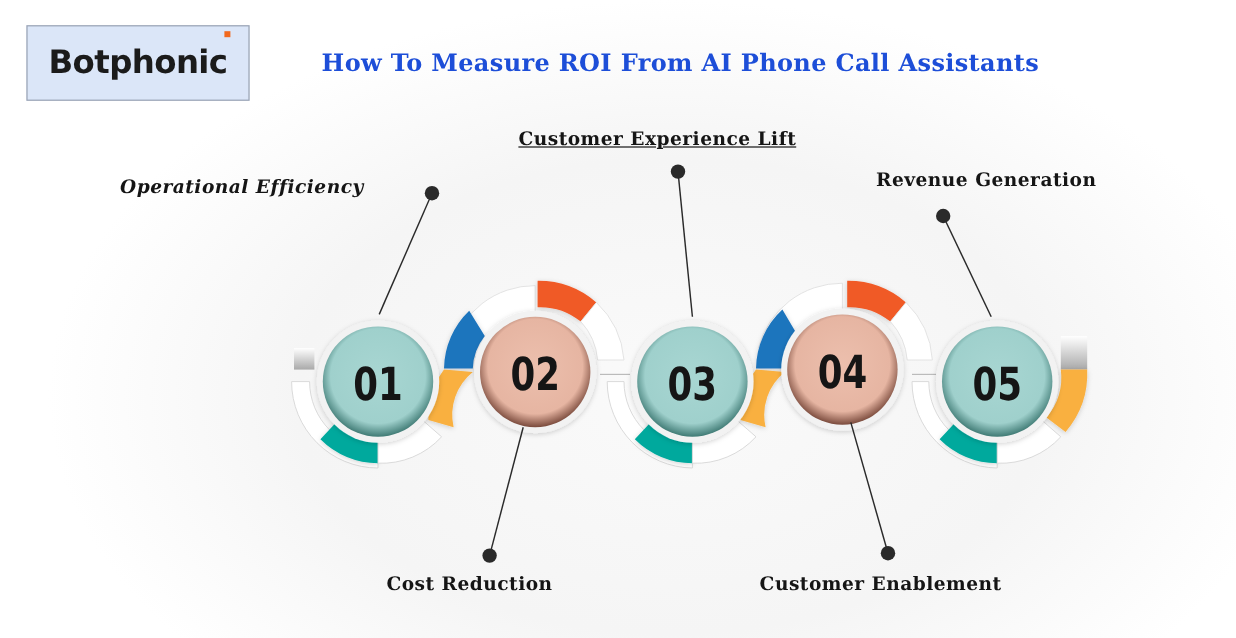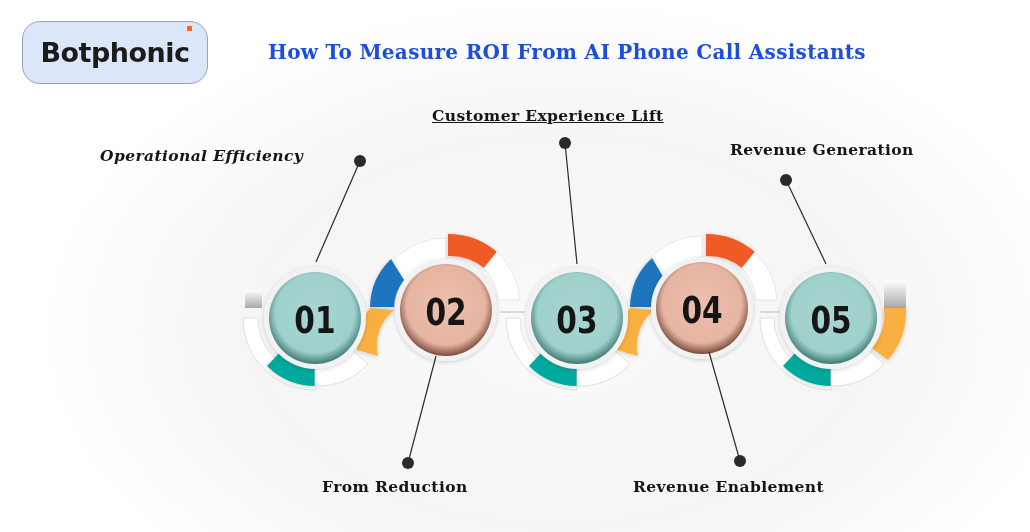--- a/index.html
+++ b/index.html
@@ -1,20 +1,20 @@
 <!DOCTYPE html>
 <html><head>
 <meta charset="utf-8">
 <style>
   html,body{margin:0;padding:0;}
   body{width:1030px;height:532px;overflow:hidden;background:#ffffff;position:relative;font-family:"DejaVu Serif",serif;}
   .bg{position:absolute;inset:0;background:
       radial-gradient(ellipse 520px 330px at 560px 330px, #fafafa 0%, #f5f5f5 60%, #ffffff 100%);}
   .logo{position:absolute;left:22px;top:21px;width:186px;height:63px;box-sizing:border-box;
-        background:#dbe6f8;border:1px solid #9aa3b3;border-radius:18px;display:flex;align-items:center;justify-content:center;}
+        background:#dbe6f8;border:1px solid #9aa3b3;border-radius:0;display:flex;align-items:center;justify-content:center;}
   .logo span{font-family:"DejaVu Sans",sans-serif;font-weight:bold;font-size:27px;color:#1b1b1b;letter-spacing:-0.5px;position:relative;}
   .logo .dot{position:absolute;width:5px;height:5px;background:#f2691e;right:15px;top:4px;}
   .title{position:absolute;left:268px;top:40px;font-size:20px;font-weight:bold;color:#1d4ed8;white-space:nowrap;letter-spacing:0.3px;}
   .label{position:absolute;font-size:15.5px;font-weight:bold;color:#151515;white-space:nowrap;letter-spacing:0.4px;}
   svg.diagram{position:absolute;left:0;top:0;}
   .num{font-family:"DejaVu Sans",sans-serif;font-weight:bold;}
 </style>
 </head>
 <body>
 
@@ -127,16 +127,16 @@
   <g class="num" fill="#151515" font-size="38" text-anchor="middle">
     <text x="315" y="333" transform="scale(0.78,1) translate(88.8,0)">01</text>
     <text x="446" y="325" transform="scale(0.78,1) translate(125.8,0)">02</text>
     <text x="577" y="333" transform="scale(0.78,1) translate(162.7,0)">03</text>
     <text x="702" y="323" transform="scale(0.78,1) translate(198,0)">04</text>
     <text x="831" y="333" transform="scale(0.78,1) translate(234.4,0)">05</text>
   </g>
 </svg>
 
 <div class="label" style="left:100px;top:146px;font-style:italic;">Operational Efficiency</div>
-<div class="label" style="left:322px;top:477px;">From Reduction</div>
+<div class="label" style="left:322px;top:477px;">Cost Reduction</div>
 <div class="label" style="left:432px;top:106px;text-decoration:underline;">Customer Experience Lift</div>
-<div class="label" style="left:633px;top:477px;">Revenue Enablement</div>
+<div class="label" style="left:633px;top:477px;">Customer Enablement</div>
 <div class="label" style="left:730px;top:140px;">Revenue Generation</div>
 
 </body></html>

